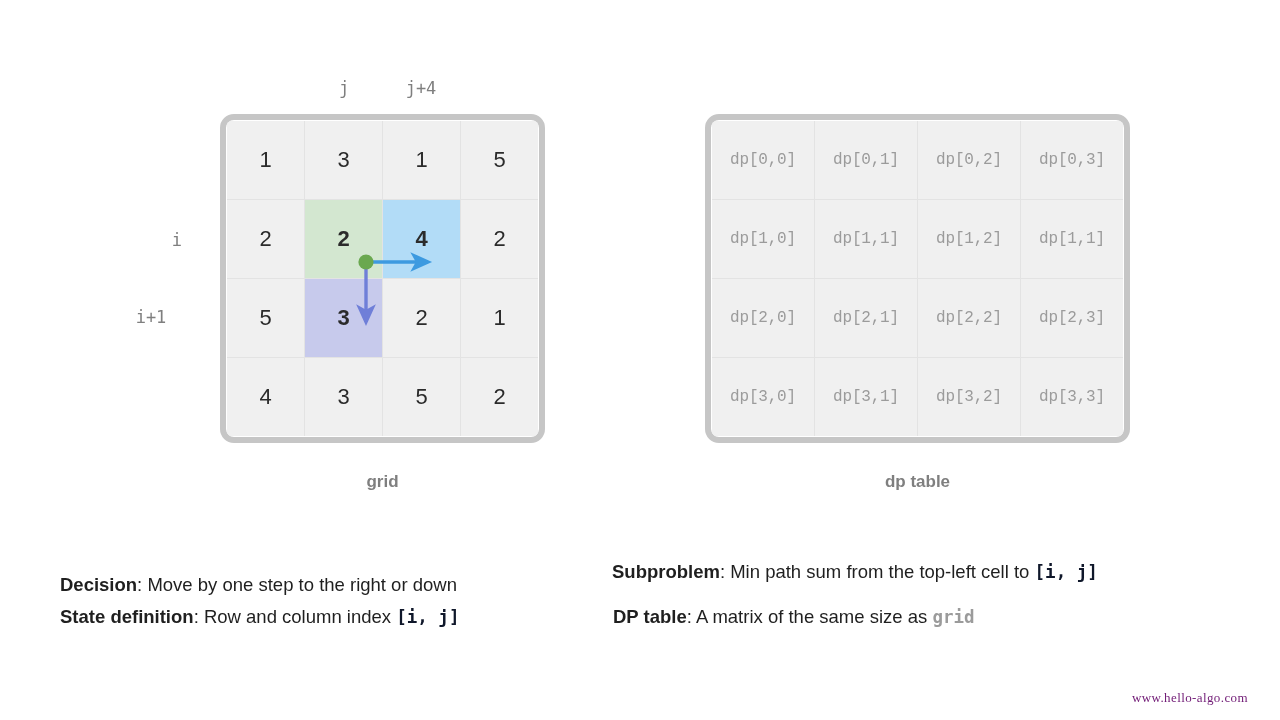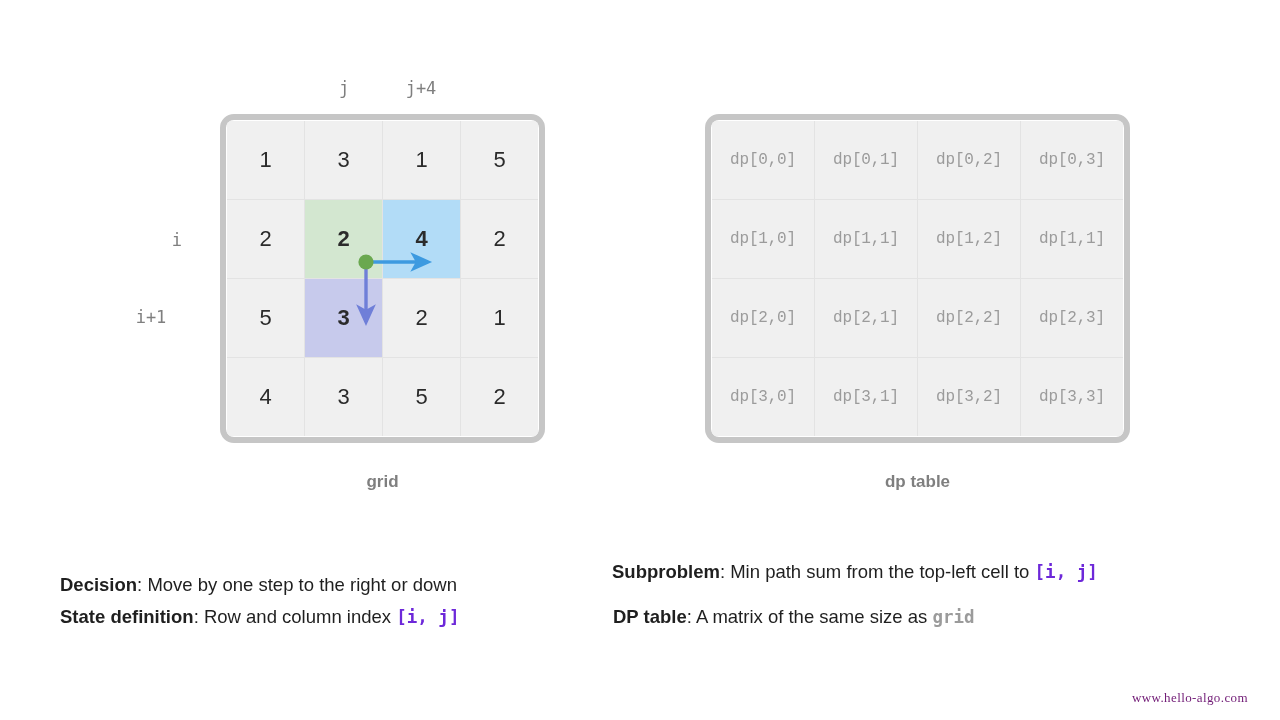--- a/index.html
+++ b/index.html
@@ -123,21 +123,21 @@
     position: absolute;
     font-family: "Liberation Sans", sans-serif;
     font-size: 18.5px;
     color: #1f1f1f;
     white-space: nowrap;
     line-height: 1;
   }
   .note b { font-weight: bold; }
   .note .code-green {
     font-family: "DejaVu Sans Mono", monospace;
-    color: #6d28d9;
+    color: #0f172a;
     font-weight: bold;
     font-size: 17.5px;
   }
   .note .code-gray {
     font-family: "DejaVu Sans Mono", monospace;
     color: #9b9b9b;
     font-weight: bold;
     font-size: 17.5px;
   }
   #note-decision  { left: 60px;  top: 563px; margin-top: 13px; }

